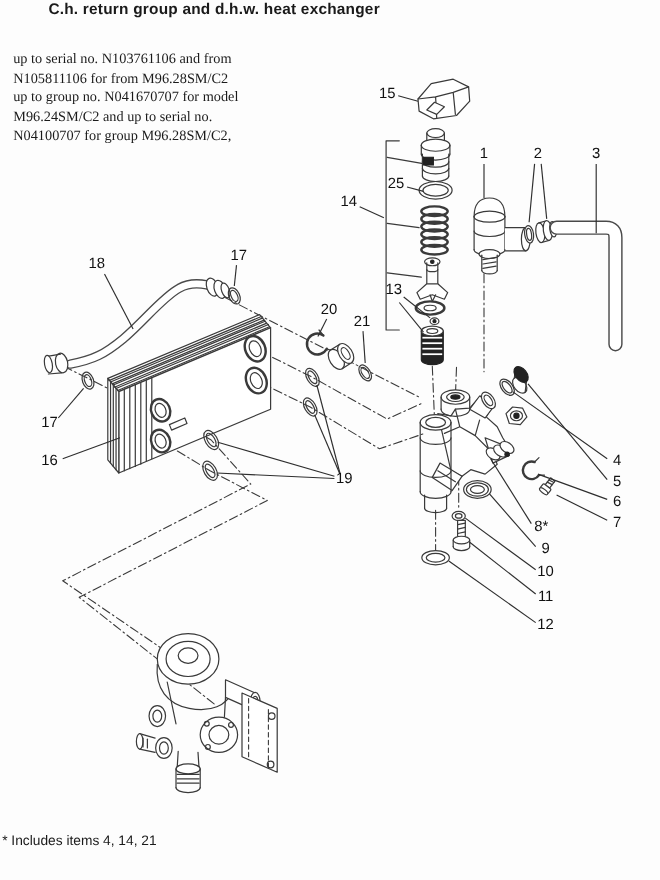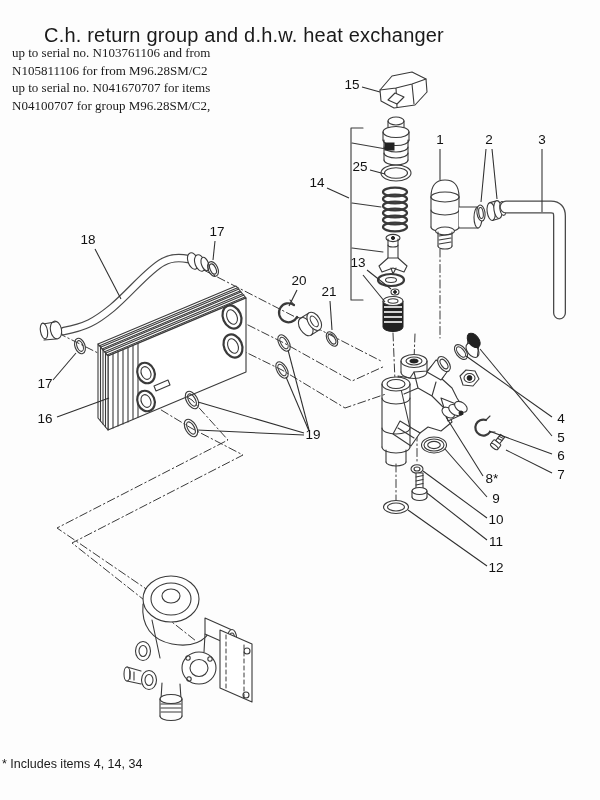--- a/index.html
+++ b/index.html
@@ -1,18 +1,18 @@
 <!DOCTYPE html>
 <html><head>
 <meta charset="utf-8">
 <style>
   html,body{margin:0;padding:0;background:#fff;}
   .page{position:relative;width:600px;height:800px;background:#fdfdfd;overflow:hidden;
         font-family:"Liberation Sans",sans-serif;color:#1a1a1a;}
-  .title{position:absolute;left:44px;top:24px;font-size:20px;letter-spacing:.2px;}
+  .title{position:absolute;left:44px;top:0;font-size:14px;letter-spacing:.2px;font-weight:bold;}
   .serial-note{position:absolute;left:12px;top:44px;width:252px;font-size:13px;line-height:17.5px;font-family:Liberation Serif, serif;}
   .footnote{position:absolute;left:2px;top:757px;font-size:12.5px;}
   svg.diagram{position:absolute;left:0;top:0;}
   .ln{fill:none;stroke:#3a3a3a;stroke-width:1.1;stroke-linejoin:round;stroke-linecap:round;}
   .lnf{fill:#fff;stroke:#3a3a3a;stroke-width:1.1;stroke-linejoin:round;}
   .thick{stroke-width:2.2;}
   .dk{fill:#222;stroke:#222;}
   .dash{stroke-dasharray:8 3 1.5 3;stroke-width:1;}
   .hid{stroke-dasharray:4 3;stroke-width:1;}
   .pipe-o{fill:none;stroke:#4a4a4a;stroke-width:13;stroke-linecap:round;}
@@ -25,21 +25,22 @@
 </head>
 <body>
 
 <div class="page">
 
   <div class="title">C.h. return group and d.h.w. heat exchanger</div>
 
   <div class="serial-note">
     <div>up to serial no. N103761106 and from</div>
     <div>N105811106 for from M96.28SM/C2</div>
-    <div>up to serial no. N041670707 for items</div>
+    <div>up to group no. N041670707 for model</div>
+    <div>M96.24SM/C2  and  up  to  serial  no.</div>
     <div>N04100707 for group M96.28SM/C2,</div>
   </div>
 
   <svg class="diagram" width="600" height="800" viewBox="0 0 600 800">
 
     <g>
       <line class="ln dash" x1="440" y1="249" x2="440" y2="338"></line>
       <line class="ln dash" x1="393" y1="333" x2="395" y2="381"></line>
       <line class="ln dash" x1="415" y1="334" x2="414" y2="360"></line>
       <line class="ln dash" x1="396" y1="464" x2="396" y2="500"></line>
@@ -446,14 +447,14 @@
         <text x="496" y="503" text-anchor="middle" class="callout">9</text>
         <polyline points="487,518 423,471" class="leader"></polyline>
         <text x="496" y="524" text-anchor="middle" class="callout">10</text>
         <polyline points="487,540 427,493" class="leader"></polyline>
         <text x="496" y="546" text-anchor="middle" class="callout">11</text>
         <polyline points="487,566 408,510" class="leader"></polyline>
         <text x="496" y="572" text-anchor="middle" class="callout">12</text>
       </g>
   </svg>
 
-  <div class="footnote">* Includes items 4, 14, 34</div>
+  <div class="footnote">* Includes items 4, 14, 21</div>
 </div>
 
 </body></html>

